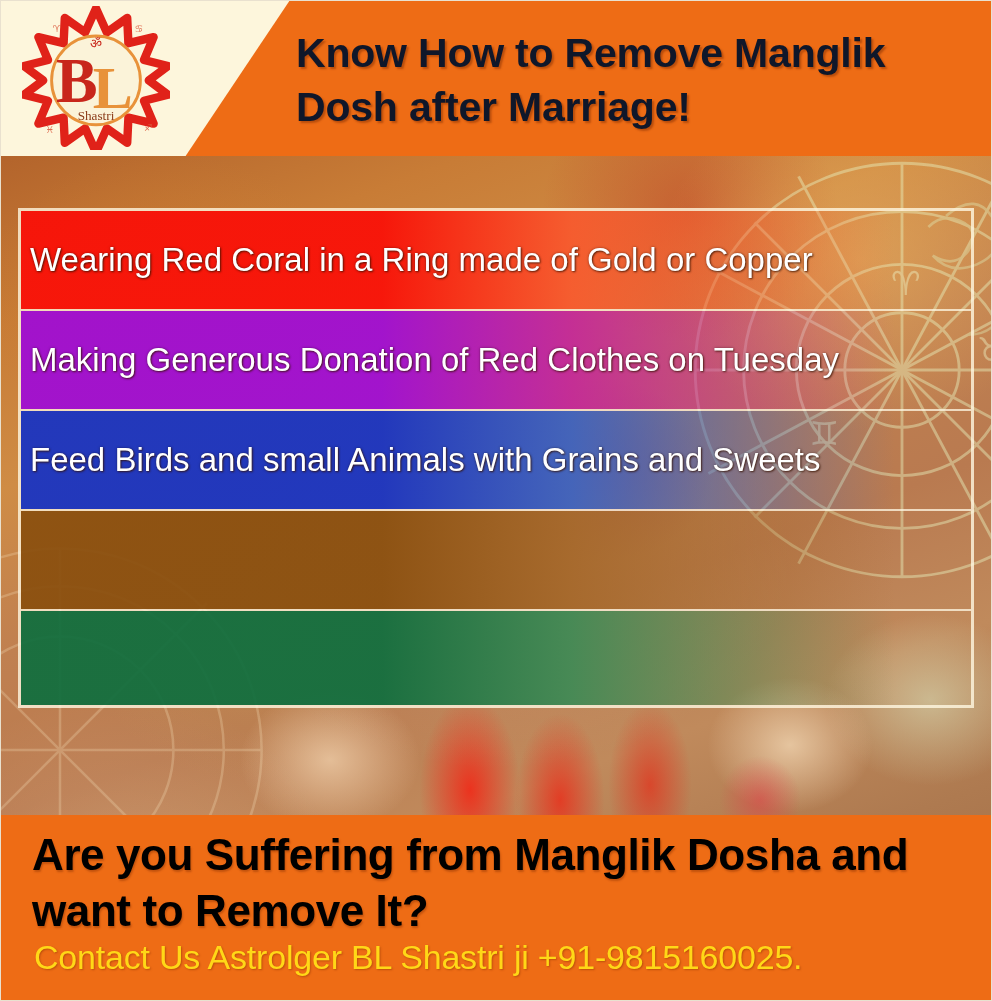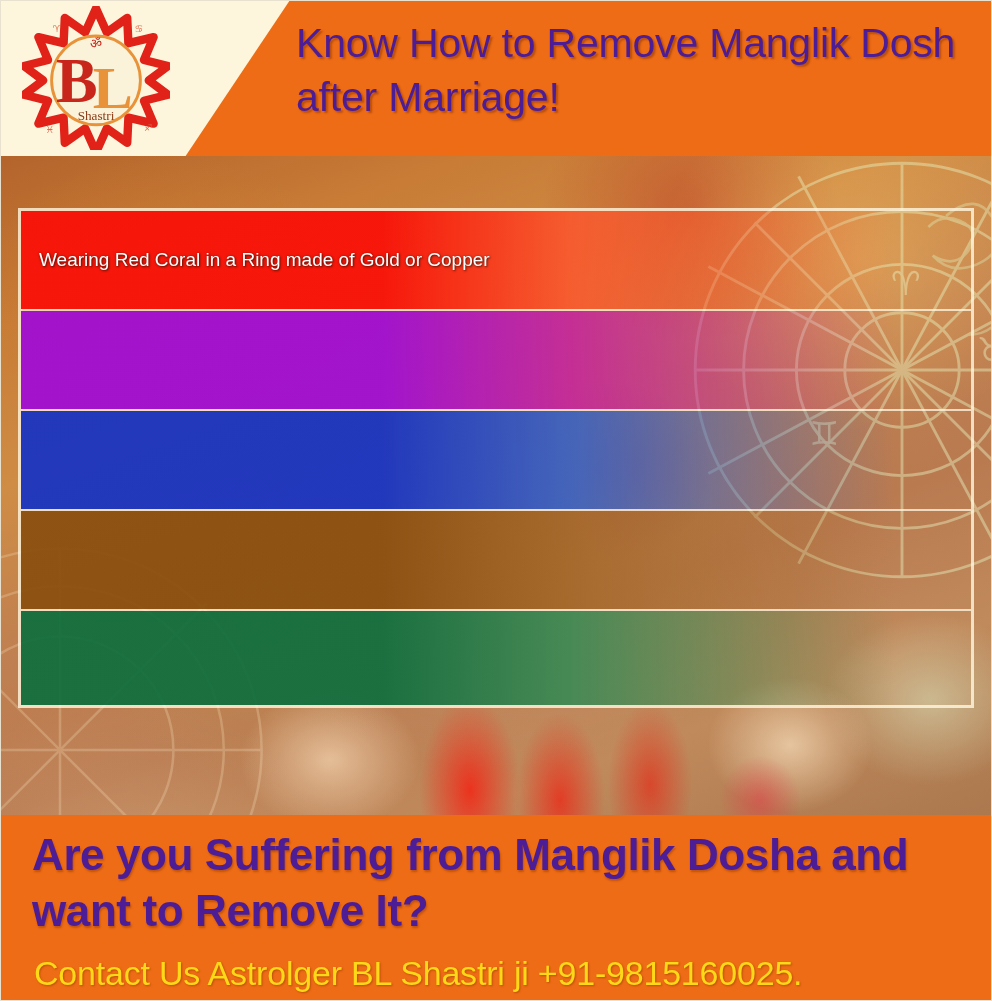--- a/index.html
+++ b/index.html
@@ -103,26 +103,26 @@
   .logo {
     position: absolute;
     left: 22px; top: 6px;
     width: 148px; height: 144px;
   }
   .logo svg { display:block; width:100%; height:100%; }
 
   .header-title {
     position: absolute;
     left: 296px;
-    top: 16px;
+    top: 26px;
     width: 684px;
-    color: #4c1d95;
+    color: #0f172a;
     font-size: 41px;
     line-height: 1.32;
-    font-weight: normal;
+    font-weight: bold;
     letter-spacing: -0.2px;
     text-shadow: 2px 2px 2px rgba(120,40,0,.45);
   }
 
   
   .list-block {
     position: absolute;
     left: 18px;
     top: 208px;
     width: 956px;
@@ -142,51 +142,51 @@
   }
   .row:last-child { border-bottom: none; }
   .row-fill {
     position: absolute;
     left: 0; top: 0; right: 0; bottom: 0;
   }
   .row-label {
     position: relative;
     z-index: 2;
     color: #ffffff;
-    font-size: 19px;
+    font-size: 33px;
     font-weight: normal;
-    padding-left: 18px;
+    padding-left: 9px;
     white-space: nowrap;
     text-shadow: 1px 1px 2px rgba(60,20,0,.75), 0 0 3px rgba(0,0,0,.35);
   }
 
   
   .footer {
     position: absolute;
     left: 0; bottom: 0;
     width: 992px; height: 186px;
     background: #ee6c15;
     overflow: hidden;
   }
   .footer-headline {
     position: absolute;
     left: 32px;
     top: 12px;
     width: 936px;
-    color: #4c1d95;
+    color: #000000;
     font-size: 44px;
     line-height: 1.28;
     font-weight: bold;
     letter-spacing: -0.4px;
     text-shadow: 1px 2px 2px rgba(130,45,0,.40);
   }
   .footer-contact {
     position: absolute;
     left: 34px;
-    bottom: 8px;
+    bottom: 24px;
     width: 940px;
     color: #ffd817;
     font-size: 34px;
     line-height: 1.15;
     font-weight: normal;
     letter-spacing: -0.2px;
     text-shadow: 1px 1px 2px rgba(130,45,0,.45);
   }
 
   
@@ -282,24 +282,26 @@
 
   <div class="list-block">
 
     <div class="row">
       <div class="row-fill" id="fill0" style="background: linear-gradient(90deg, rgb(250, 15, 7) 0%, rgb(250, 15, 7) 38%, rgb(248, 90, 46) 58%, rgba(0, 0, 0, 0) 92%); opacity: 0.93;"></div>
       <div class="row-label">Wearing Red Coral in a Ring made of Gold or Copper</div>
     </div>
 
     <div class="row">
       <div class="row-fill" id="fill1" style="background: linear-gradient(90deg, rgb(159, 11, 214) 0%, rgb(159, 11, 214) 38%, rgb(196, 40, 154) 58%, rgba(0, 0, 0, 0) 92%); opacity: 0.93;"></div>
+      <div class="row-label">Making Generous Donation of Red Clothes on Tuesday</div>
     </div>
 
     <div class="row">
       <div class="row-fill" id="fill2" style="background: linear-gradient(90deg, rgb(22, 50, 196) 0%, rgb(22, 50, 196) 38%, rgb(60, 99, 192) 58%, rgba(0, 0, 0, 0) 92%); opacity: 0.93;"></div>
+      <div class="row-label">Feed Birds and small Animals with Grains and Sweets</div>
     </div>
 
     <div class="row">
       <div class="row-fill" id="fill3" style="background: linear-gradient(90deg, rgb(138, 79, 14) 0%, rgb(138, 79, 14) 38%, rgb(165, 104, 42) 58%, rgba(0, 0, 0, 0) 92%); opacity: 0.93;"></div>
     </div>
 
     <div class="row">
       <div class="row-fill" id="fill4" style="background: linear-gradient(90deg, rgb(15, 110, 62) 0%, rgb(15, 110, 62) 38%, rgb(63, 138, 85) 58%, rgba(0, 0, 0, 0) 92%); opacity: 0.93;"></div>
     </div>
 

